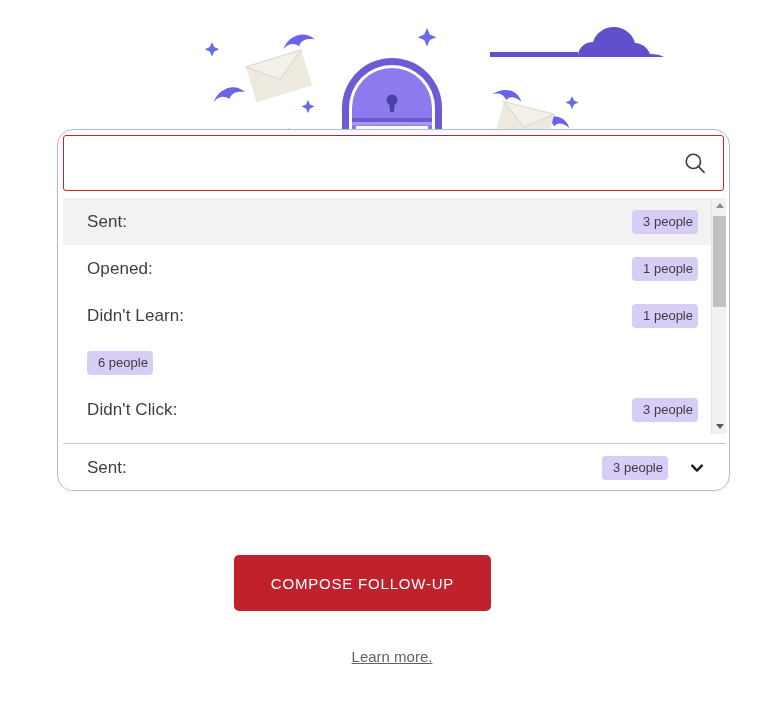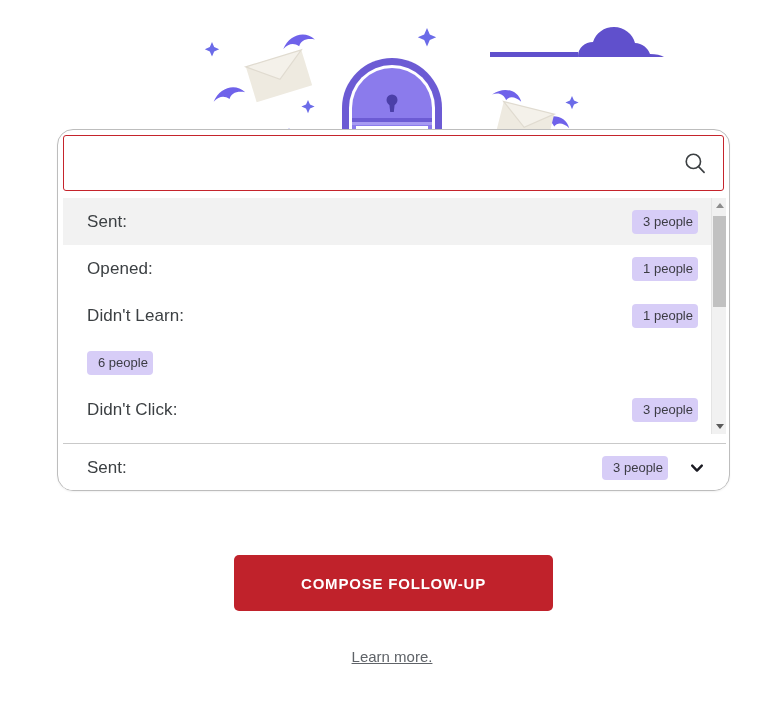--- a/index.html
+++ b/index.html
@@ -186,29 +186,29 @@
     background: transparent;
     border: none;
     cursor: pointer;
   }
 
   
   #compose-button {
     position: absolute;
     left: 234px;
     top: 555px;
-    width: 319px;
+    width: 257px;
     height: 56px;
     background: #c0222b;
     color: #ffffff;
     border: none;
     border-radius: 5px;
     font-family: "Liberation Sans", sans-serif;
     font-size: 15px;
-    font-weight: bold;
+    font-weight: normal;
     letter-spacing: 0.8px;
     cursor: pointer;
   }
 
   #learn-more {
     position: absolute;
     left: 0;
     top: 648px;
     width: 784px;
     text-align: center;

